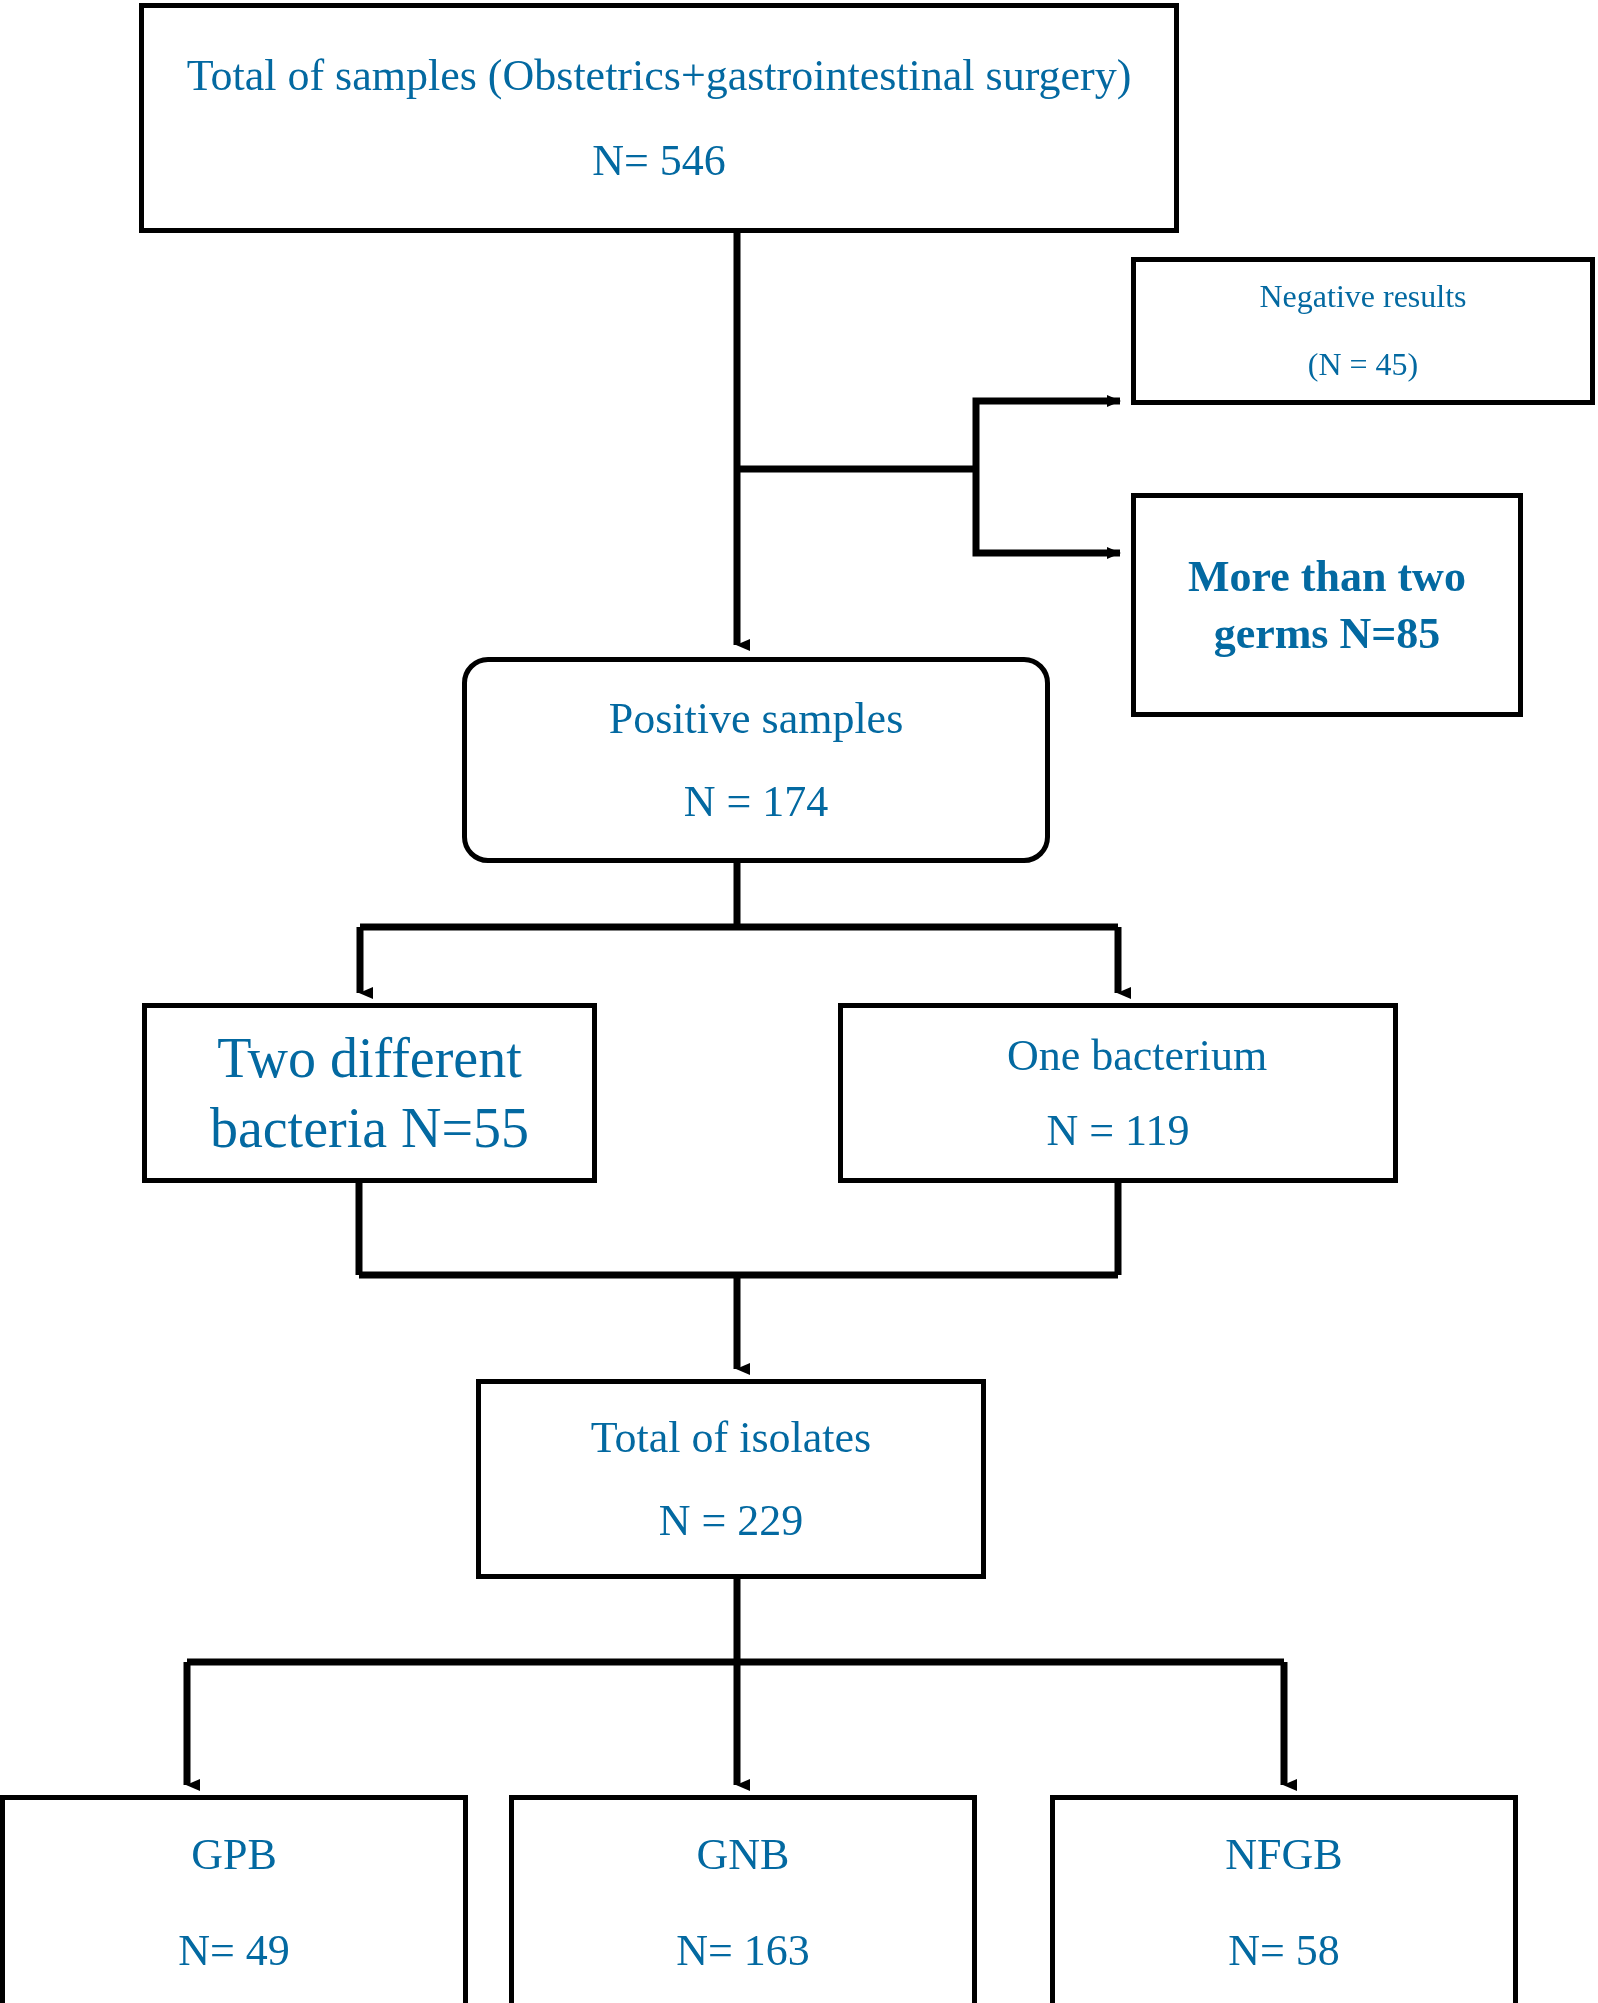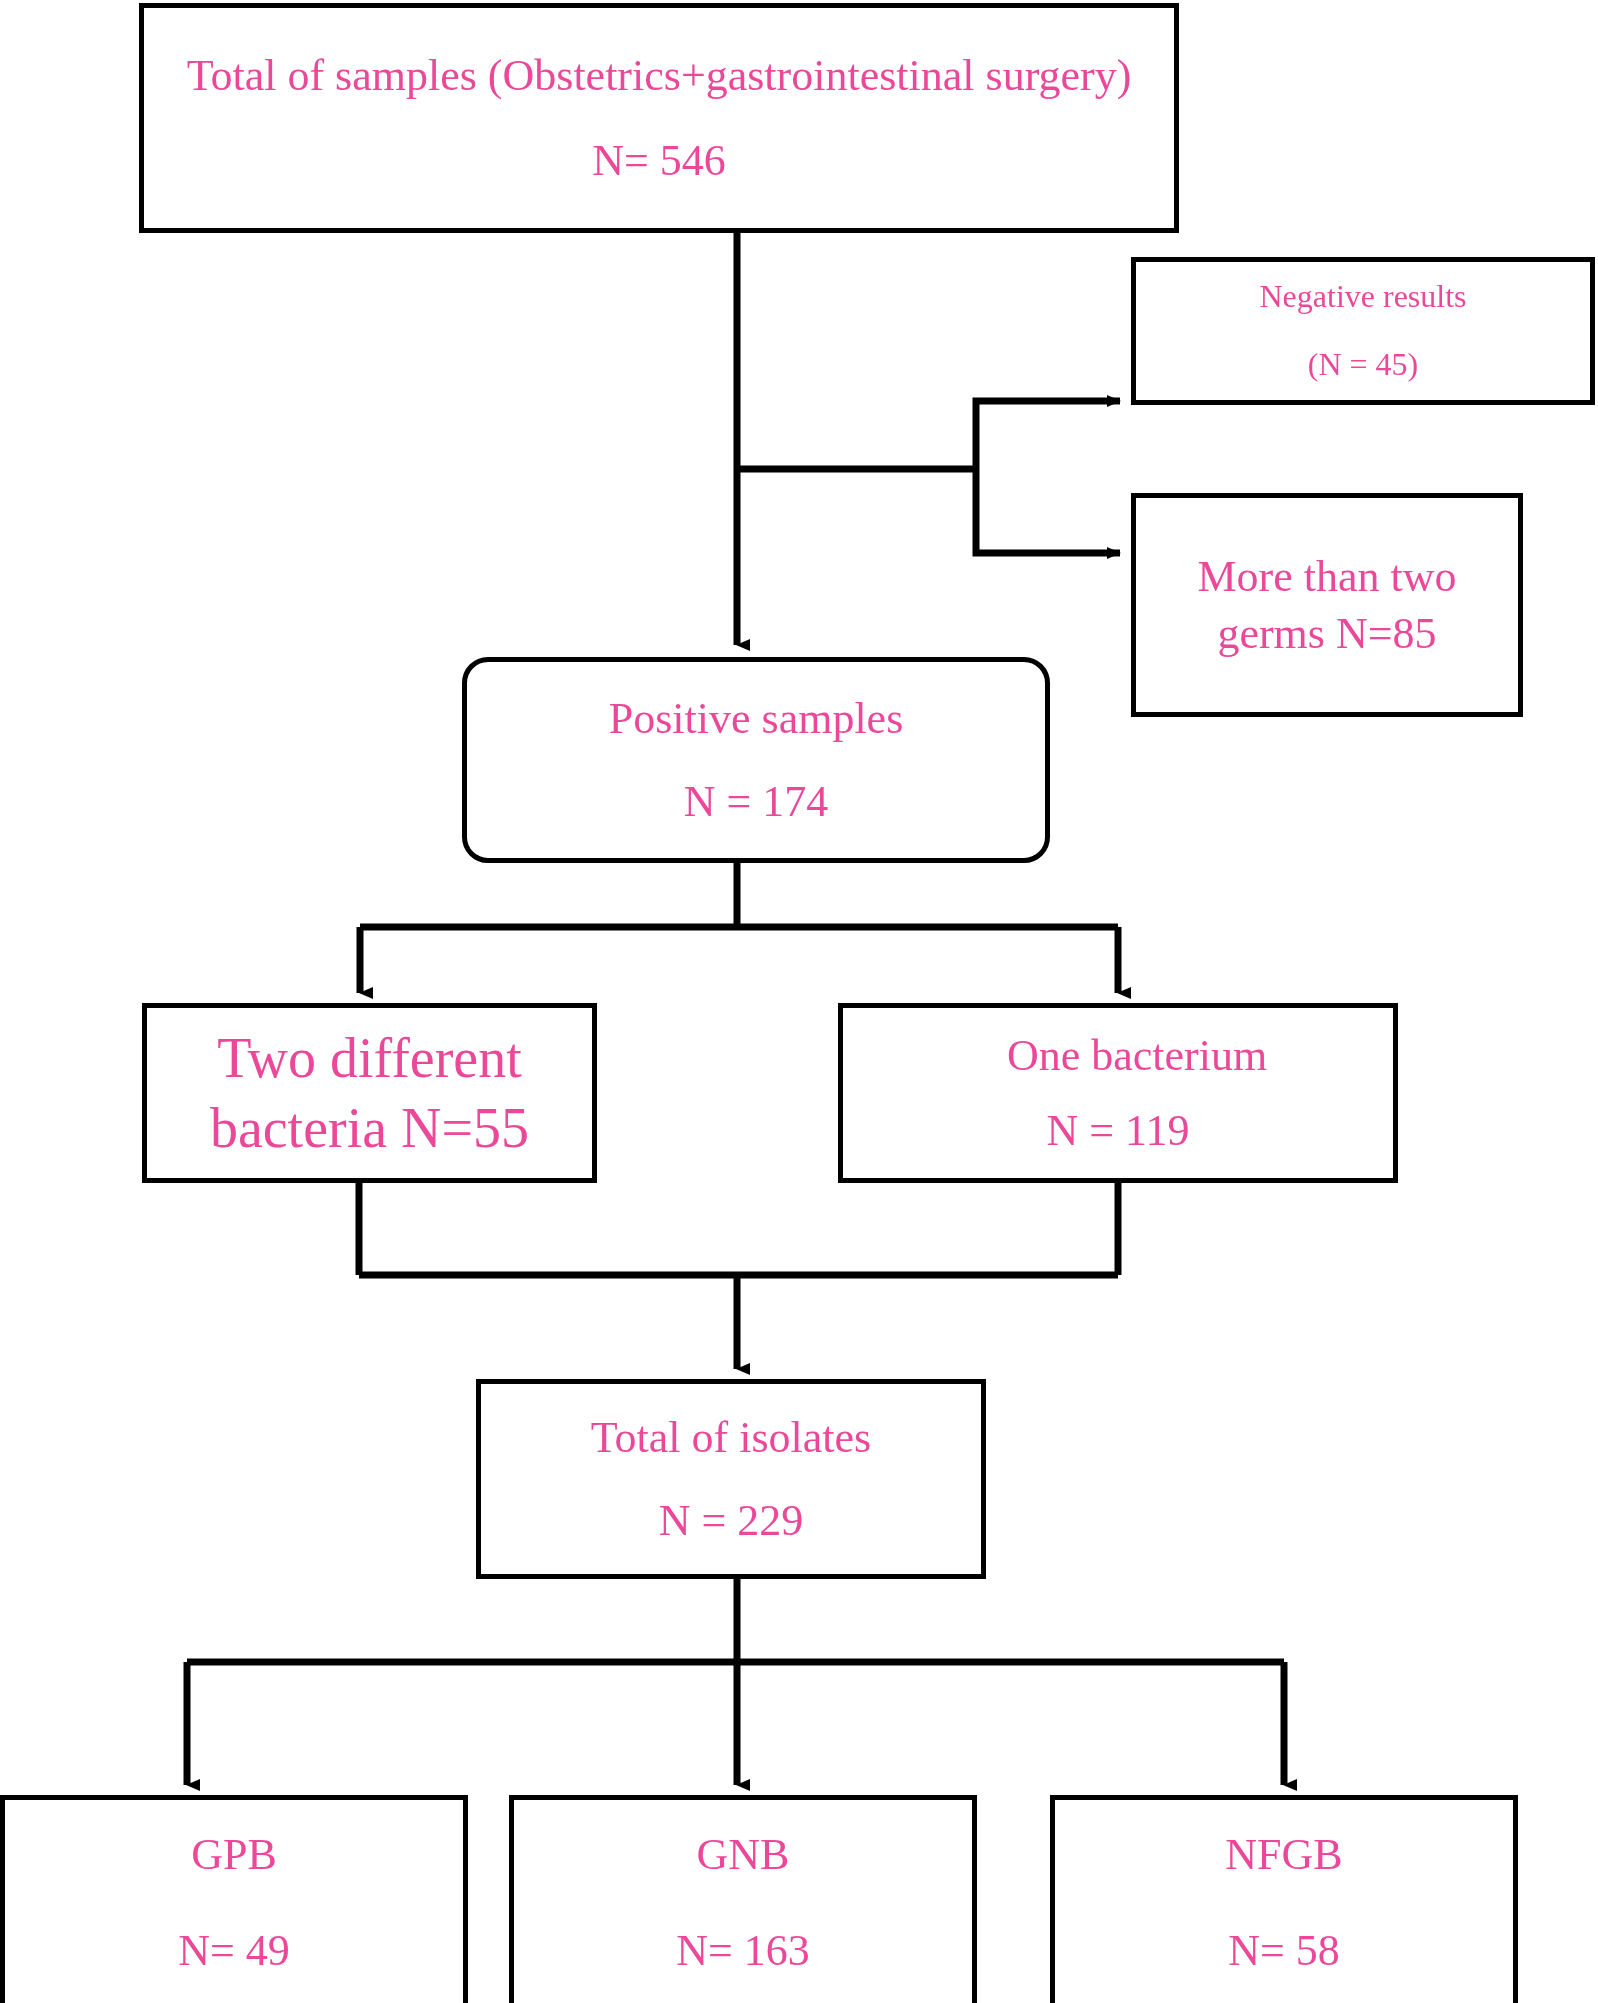--- a/index.html
+++ b/index.html
@@ -18,21 +18,21 @@
   .node {
     position: absolute;
     box-sizing: border-box;
     border: 5px solid #000000;
     background: #ffffff;
     display: flex;
     flex-direction: column;
     align-items: center;
     justify-content: center;
     text-align: center;
-    color: #ec4899;
+    color: #0369a1;
     z-index: 2;
   }
   .node .line {
     display: block;
     width: 100%;
     padding: 0 10px;
     box-sizing: border-box;
     white-space: pre-wrap;
   }
   .connectors {
@@ -44,21 +44,21 @@
     z-index: 1;
   }
 
   
   #node-total-samples   { left: 139px; top: 3px;    width: 1040px; height: 230px;  font-size: 44px; line-height: 1.30; }
   #node-total-samples .line.first { margin-bottom: 28px; }
 
   #node-negative        { left: 1131px; top: 257px;  width: 464px;  height: 148px;  font-size: 32px; line-height: 1.30; }
   #node-negative .line.first { margin-bottom: 26px; }
 
-  #node-more-germs      { left: 1131px; top: 493px;  width: 392px;  height: 224px;  font-size: 44px; line-height: 1.30; }
+  #node-more-germs      { left: 1131px; top: 493px;  width: 392px;  height: 224px;  font-size: 44px; line-height: 1.30; font-weight: bold; }
 
   #node-positive        { left: 462px;  top: 657px;  width: 588px;  height: 206px;  font-size: 44px; line-height: 1.30; border-radius: 26px; }
   #node-positive .line.first { margin-bottom: 26px; }
 
   #node-two-bacteria    { left: 134px;  top: 1003px; width: 455px;  height: 180px;  font-size: 56px; line-height: 1.25; margin-left: 8px; }
   #node-one-bacterium   { left: 838px;  top: 1003px; width: 560px;  height: 180px;  font-size: 44px; line-height: 1.25; }
   #node-one-bacterium .line.first { margin-bottom: 20px; padding-left: 48px; }
 
   #node-total-isolates  { left: 476px;  top: 1379px; width: 510px;  height: 200px;  font-size: 44px; line-height: 1.30; justify-content: center; }
   #node-total-isolates .line.first { margin-bottom: 26px; }

